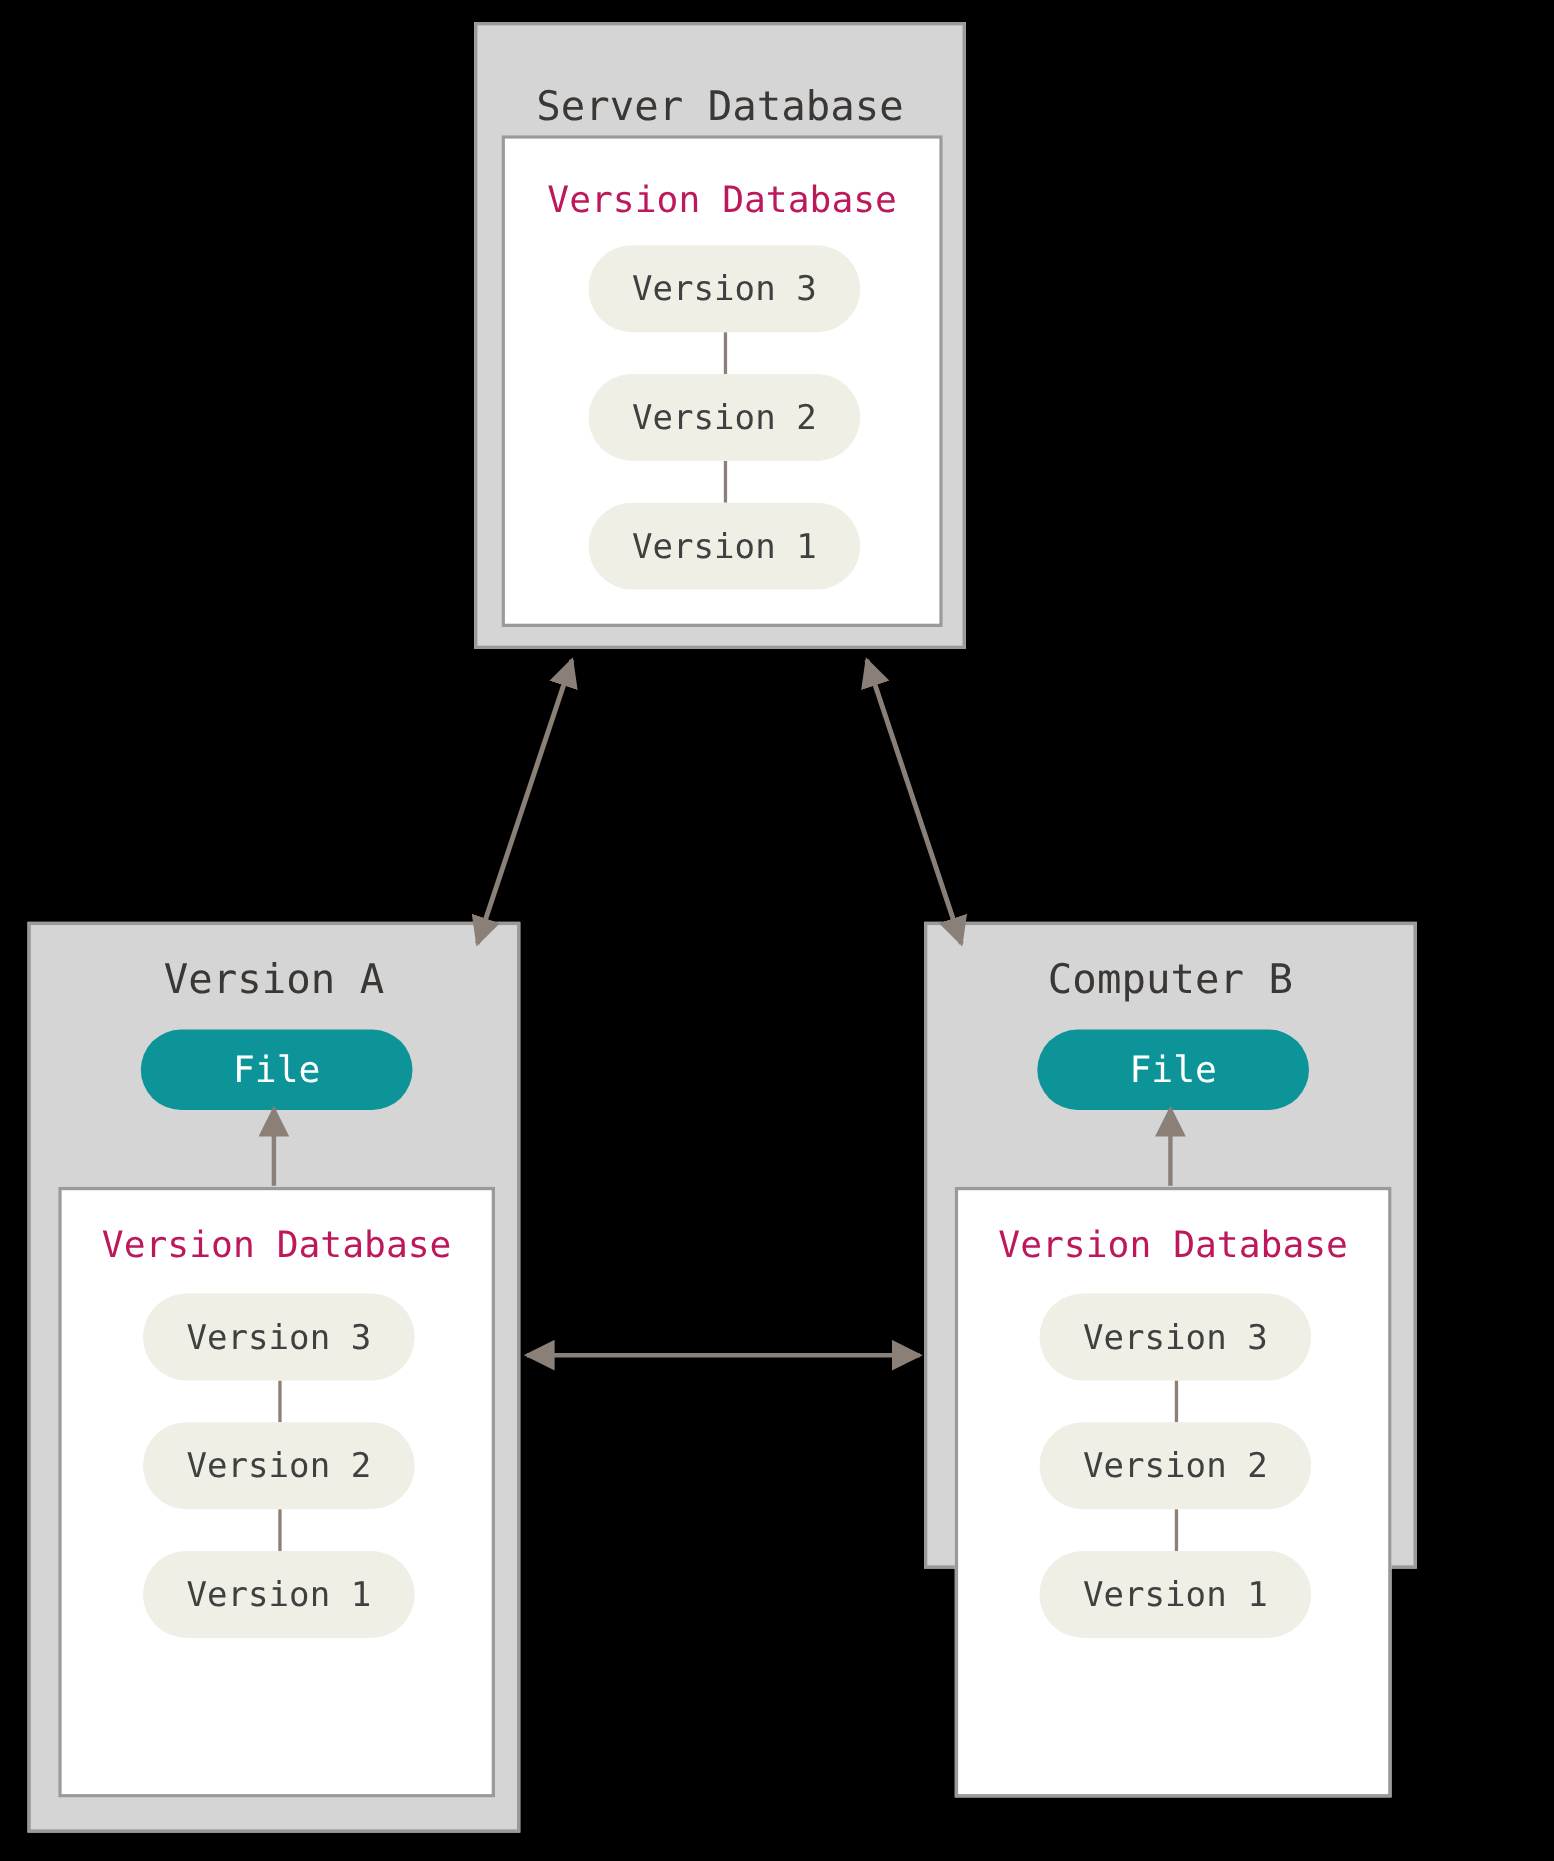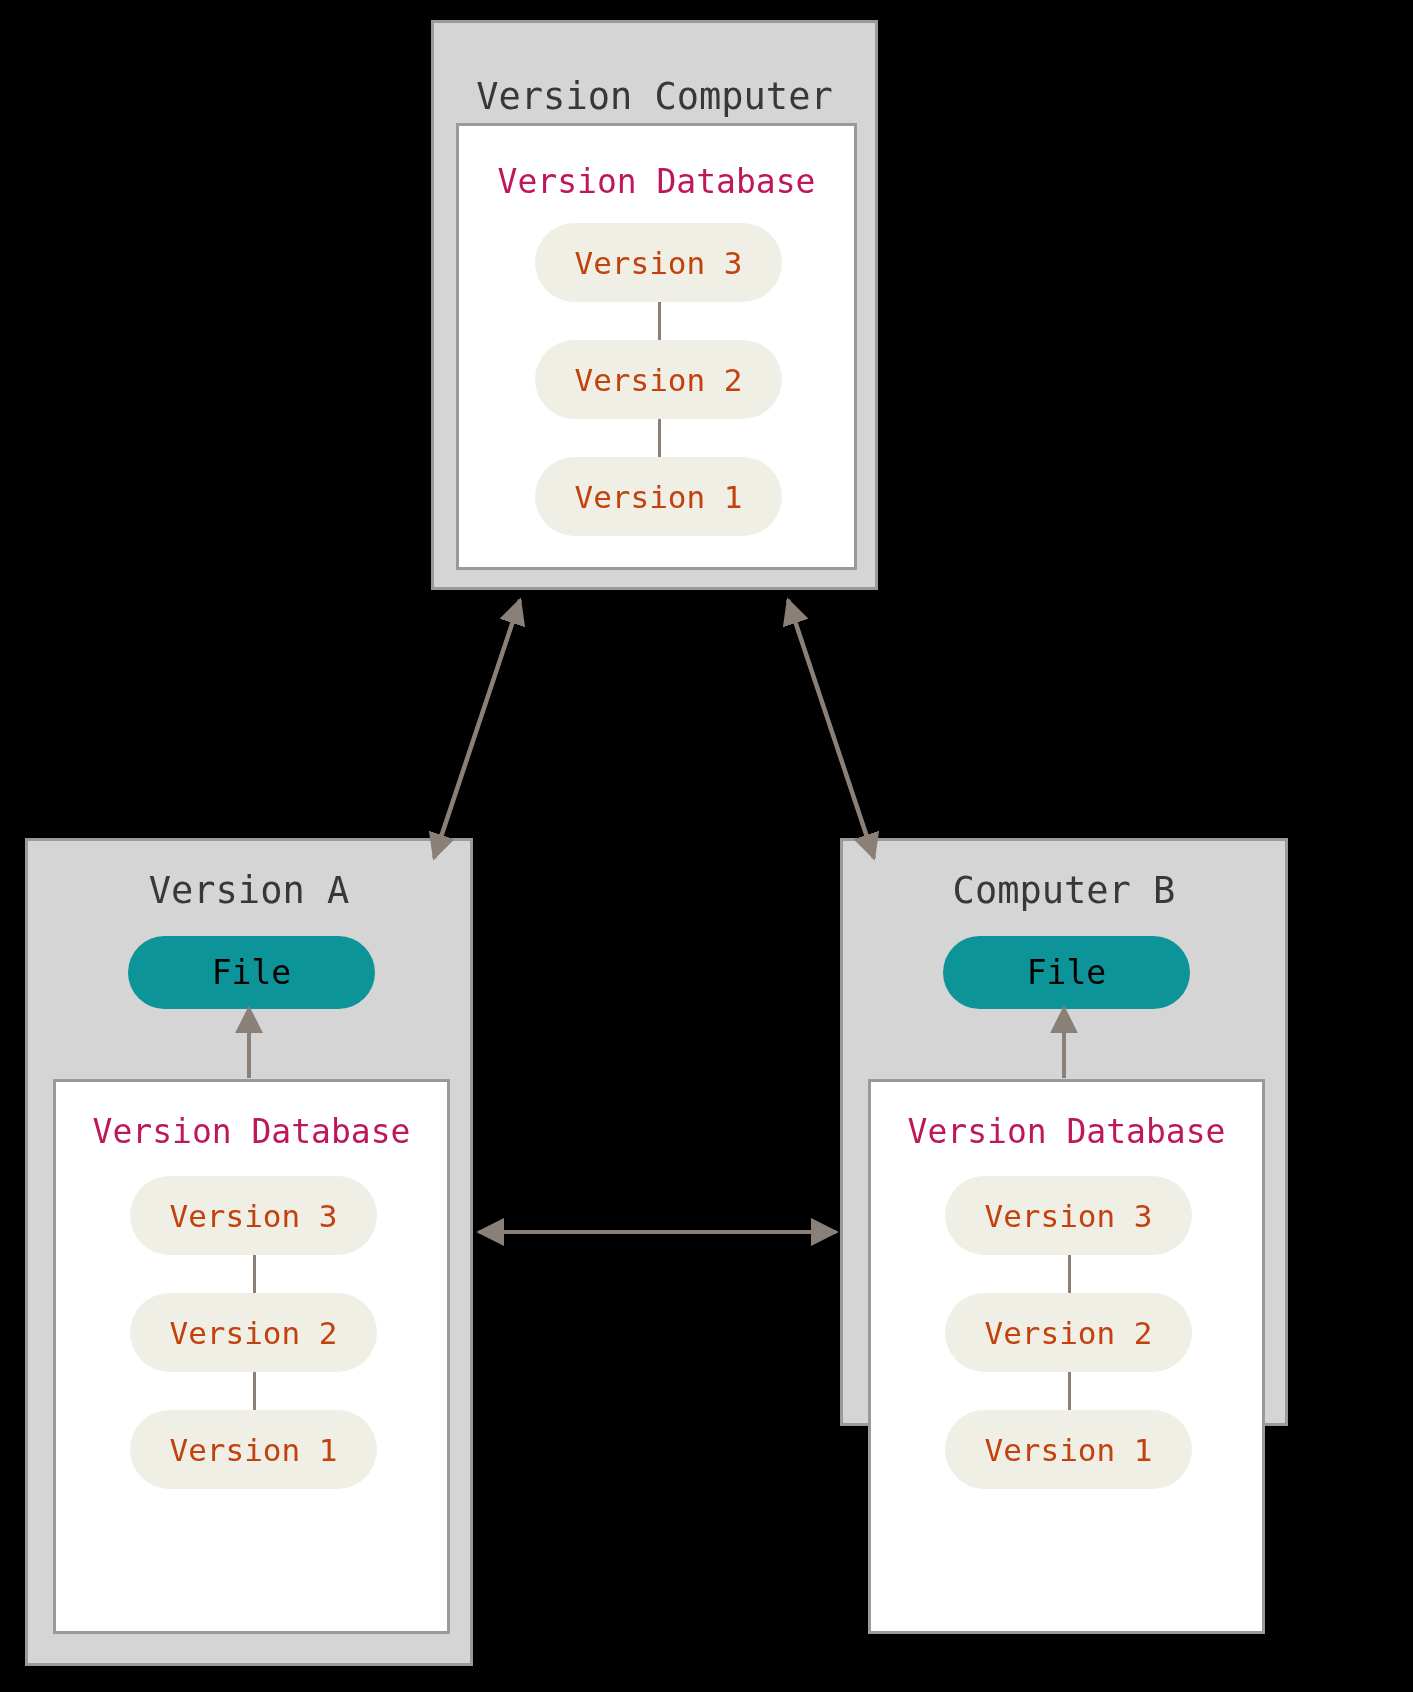--- a/index.html
+++ b/index.html
@@ -56,32 +56,32 @@
     color: #be185d;
     font-size: 33px;
     white-space: nowrap;
   }
 
   
   .pill {
     position: absolute;
     background: #efefe6;
     border-radius: 46px;
-    color: #c2410c;
+    color: #404040;
     font-size: 31px;
     display: flex;
     align-items: center;
     justify-content: center;
     box-sizing: border-box;
     text-align: center;
     white-space: nowrap;
   }
   .pill.file {
     background: #0d9499;
-    color: #000000;
+    color: #ffffff;
     border-radius: 40px;
   }
 
   
   .stub {
     position: absolute;
     width: 3px;
     background: #8a8078;
   }
 
@@ -93,21 +93,21 @@
     height: 1692px;
     pointer-events: none;
   }
 </style>
 </head>
 <body>
 
 <div id="stage">
 
   <div class="machine" style="left:431px; top:20px; width:447px; height:570px;">
-    <div class="machine-title" style="top:52px;">Version Computer</div>
+    <div class="machine-title" style="top:52px;">Server Database</div>
 
     <div class="vdb" style="left:22px; top:100px; width:401px; height:447px;">
       <div class="vdb-title" style="top:36px;">Version Database</div>
 
       <div class="stub" style="left:199px; top:176px; height:38px;"></div>
       <div class="stub" style="left:199px; top:293px; height:38px;"></div>
 
       <div class="pill" style="left:76px; top:97px; width:247px; height:79px;">Version 3</div>
       <div class="pill" style="left:76px; top:214px; width:247px; height:79px;">Version 2</div>
       <div class="pill" style="left:76px; top:331px; width:247px; height:79px;">Version 1</div>

